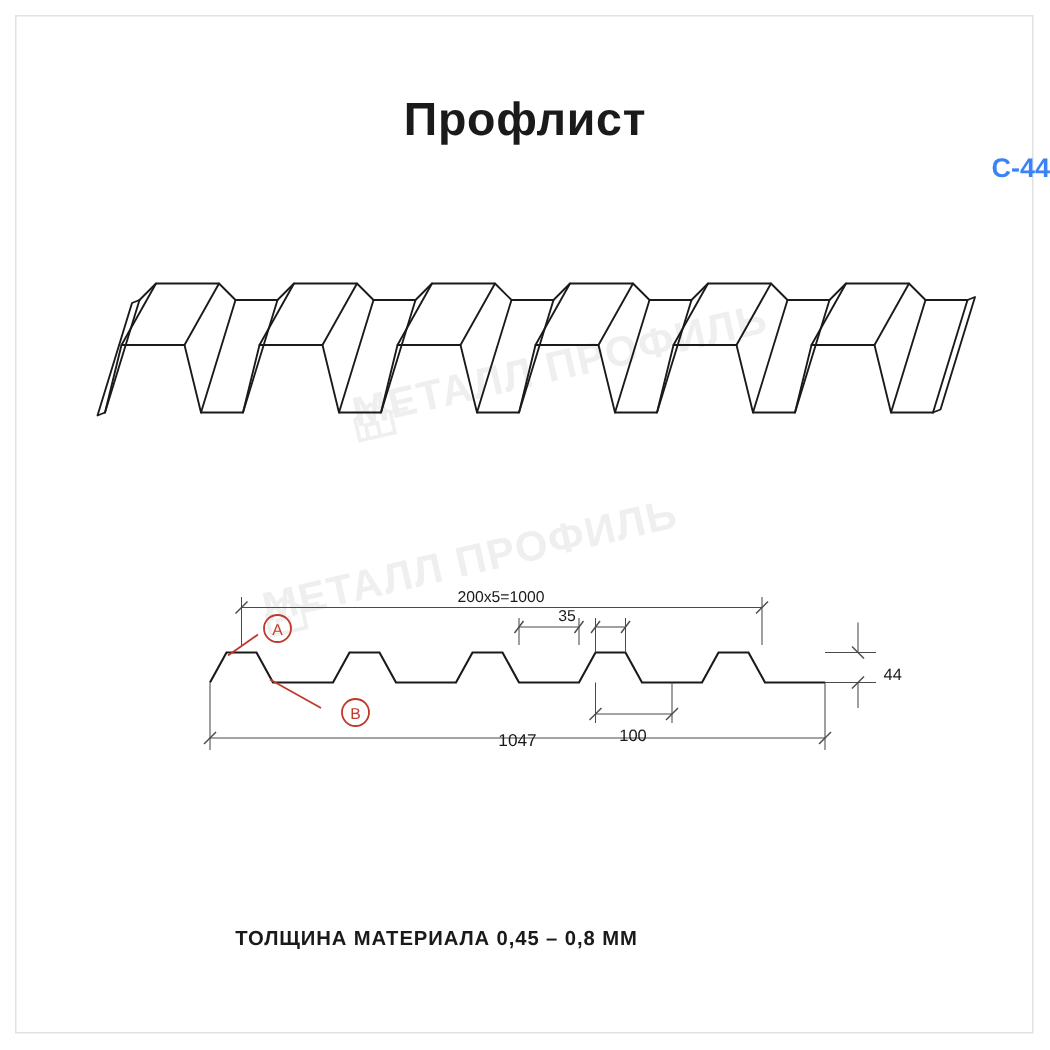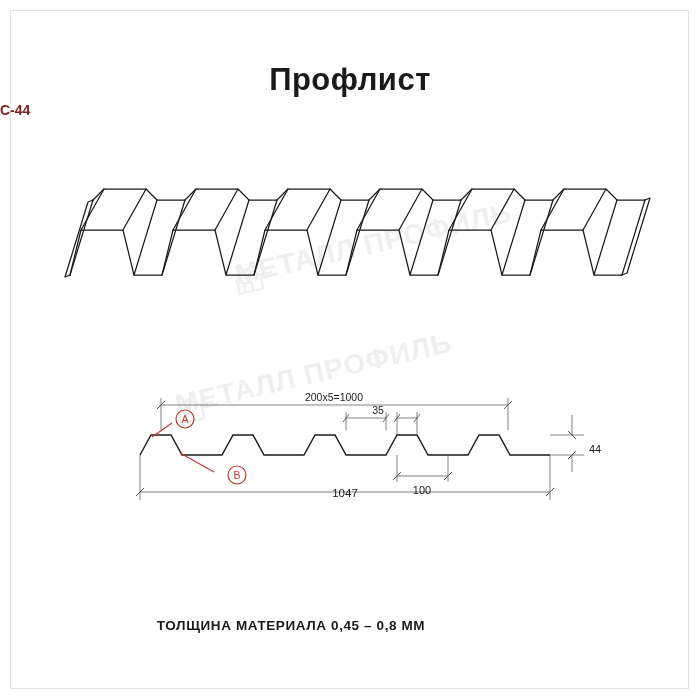--- a/index.html
+++ b/index.html
@@ -36,24 +36,24 @@
     font-size: 31px;
     font-weight: bold;
     letter-spacing: 0.5px;
     color: #1a1a1a;
   }
   .subtitle {
     position: absolute;
     left: 0;
     top: 102px;
     width: 700px;
-    text-align: left;
-    font-size: 14px;
-    font-weight: bold;
-    color: #7f1d1d;
+    text-align: right;
+    font-size: 18px;
+    font-weight: bold;
+    color: #3b82f6;
   }
   .footer-note {
     position: absolute;
     left: 0;
     top: 618px;
     width: 582px;
     text-align: center;
     font-size: 13.5px;
     font-weight: bold;
     letter-spacing: 0.6px;

